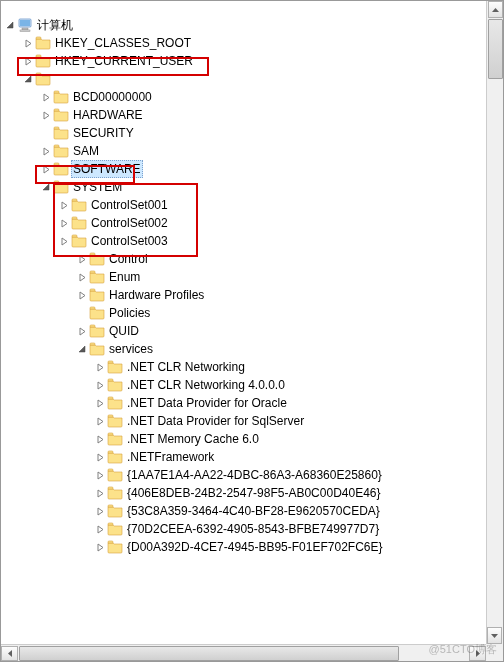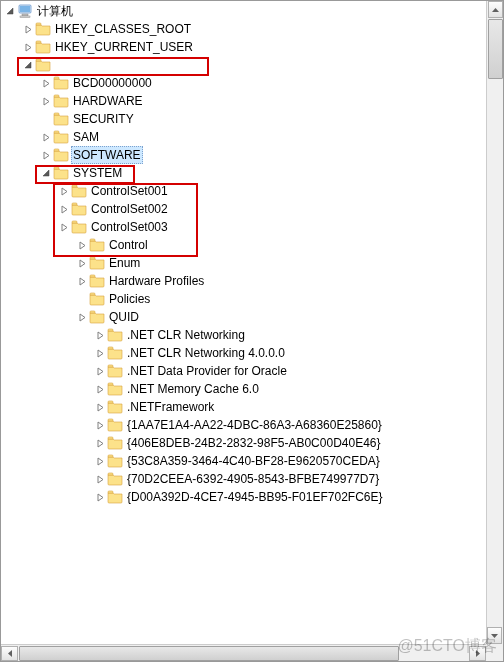--- a/index.html
+++ b/index.html
@@ -11,21 +11,21 @@
     width: 504px;
     height: 662px;
     overflow: hidden;
     position: relative;
     border: 1px solid #999;
   }
   .tree-container {
     width: 100%;
     height: 100%;
     overflow: hidden;
-    padding: 1px 0 0 2px;
+    padding: 15px 0 0 2px;
   }
   .tree-row {
     display: flex;
     align-items: center;
     height: 18px;
     line-height: 18px;
     white-space: nowrap;
     cursor: default;
     position: relative;
   }
@@ -104,21 +104,21 @@
   .scrollbar-h .thumb {
     position: absolute;
     top: 1px; height: 15px;
     background: linear-gradient(#e8e8e8, #d0d0d0);
     border: 1px solid #a0a0a0;
     border-radius: 1px;
   }
   .watermark {
     position: absolute;
     right: 6px; bottom: 4px;
-    font-size: 16px;
+    font-size: 11px;
     color: rgba(0,0,0,0.25);
     z-index: 20;
     pointer-events: none;
   }
   .corner {
     position: absolute;
     right: 0; bottom: 0;
     width: 17px; height: 17px;
     background: #f0f0f0;
   }
@@ -384,20 +384,35 @@
       </span>
       <span class="icon">
         <svg width="16" height="14" viewBox="0 0 16 14">
           <path d="M1 3 L6 3 L7 4 L15 4 L15 12 Q15 13 14 13 L2 13 Q1 13 1 12 Z" fill="#fce28a" stroke="#d6a23e" stroke-width="0.6"></path>
           <path d="M1 3 L1 2 Q1 1 2 1 L5 1 Q6 1 6 2 L6 3 Z" fill="#fce28a" stroke="#d6a23e" stroke-width="0.6"></path>
         </svg>
       </span>
       <span class="label">QUID</span>
     </div>
     <div class="tree-row">
+      <span class="indent" style="width:72px"></span>
+      <span class="expander">
+        <svg width="9" height="9">
+          <path d="M7 1 L7 7 L1 7 Z" fill="#595959" stroke="#404040" stroke-width="0.5"></path>
+        </svg>
+      </span>
+      <span class="icon">
+        <svg width="16" height="14" viewBox="0 0 16 14">
+          <path d="M1 3 L6 3 L7 4 L15 4 L15 12 Q15 13 14 13 L2 13 Q1 13 1 12 Z" fill="#fce28a" stroke="#d6a23e" stroke-width="0.6"></path>
+          <path d="M1 3 L1 2 Q1 1 2 1 L5 1 Q6 1 6 2 L6 3 Z" fill="#fce28a" stroke="#d6a23e" stroke-width="0.6"></path>
+        </svg>
+      </span>
+      <span class="label">services</span>
+    </div>
+    <div class="tree-row">
       <span class="indent" style="width:90px"></span>
       <span class="expander">
         <svg width="9" height="9">
           <path d="M2 1 L7 4.5 L2 8 Z" fill="#fff" stroke="#808080" stroke-width="1"></path>
         </svg>
       </span>
       <span class="icon">
         <svg width="16" height="14" viewBox="0 0 16 14">
           <path d="M1 3 L6 3 L7 4 L15 4 L15 12 Q15 13 14 13 L2 13 Q1 13 1 12 Z" fill="#fce28a" stroke="#d6a23e" stroke-width="0.6"></path>
           <path d="M1 3 L1 2 Q1 1 2 1 L5 1 Q6 1 6 2 L6 3 Z" fill="#fce28a" stroke="#d6a23e" stroke-width="0.6"></path>
@@ -441,20 +456,35 @@
         <svg width="9" height="9">
           <path d="M2 1 L7 4.5 L2 8 Z" fill="#fff" stroke="#808080" stroke-width="1"></path>
         </svg>
       </span>
       <span class="icon">
         <svg width="16" height="14" viewBox="0 0 16 14">
           <path d="M1 3 L6 3 L7 4 L15 4 L15 12 Q15 13 14 13 L2 13 Q1 13 1 12 Z" fill="#fce28a" stroke="#d6a23e" stroke-width="0.6"></path>
           <path d="M1 3 L1 2 Q1 1 2 1 L5 1 Q6 1 6 2 L6 3 Z" fill="#fce28a" stroke="#d6a23e" stroke-width="0.6"></path>
         </svg>
       </span>
+      <span class="label">.NET Data Provider for SqlServer</span>
+    </div>
+    <div class="tree-row">
+      <span class="indent" style="width:90px"></span>
+      <span class="expander">
+        <svg width="9" height="9">
+          <path d="M2 1 L7 4.5 L2 8 Z" fill="#fff" stroke="#808080" stroke-width="1"></path>
+        </svg>
+      </span>
+      <span class="icon">
+        <svg width="16" height="14" viewBox="0 0 16 14">
+          <path d="M1 3 L6 3 L7 4 L15 4 L15 12 Q15 13 14 13 L2 13 Q1 13 1 12 Z" fill="#fce28a" stroke="#d6a23e" stroke-width="0.6"></path>
+          <path d="M1 3 L1 2 Q1 1 2 1 L5 1 Q6 1 6 2 L6 3 Z" fill="#fce28a" stroke="#d6a23e" stroke-width="0.6"></path>
+        </svg>
+      </span>
       <span class="label">.NET Memory Cache 6.0</span>
     </div>
     <div class="tree-row">
       <span class="indent" style="width:90px"></span>
       <span class="expander">
         <svg width="9" height="9">
           <path d="M2 1 L7 4.5 L2 8 Z" fill="#fff" stroke="#808080" stroke-width="1"></path>
         </svg>
       </span>
       <span class="icon">
@@ -486,21 +516,21 @@
         <svg width="9" height="9">
           <path d="M2 1 L7 4.5 L2 8 Z" fill="#fff" stroke="#808080" stroke-width="1"></path>
         </svg>
       </span>
       <span class="icon">
         <svg width="16" height="14" viewBox="0 0 16 14">
           <path d="M1 3 L6 3 L7 4 L15 4 L15 12 Q15 13 14 13 L2 13 Q1 13 1 12 Z" fill="#fce28a" stroke="#d6a23e" stroke-width="0.6"></path>
           <path d="M1 3 L1 2 Q1 1 2 1 L5 1 Q6 1 6 2 L6 3 Z" fill="#fce28a" stroke="#d6a23e" stroke-width="0.6"></path>
         </svg>
       </span>
-      <span class="label">{406E8DEB-24B2-2832-98F5-AB0C00D40E46}</span>
+      <span class="label">{406E8DEB-24B2-2547-98F5-AB0C00D40E46}</span>
     </div>
     <div class="tree-row">
       <span class="indent" style="width:90px"></span>
       <span class="expander">
         <svg width="9" height="9">
           <path d="M2 1 L7 4.5 L2 8 Z" fill="#fff" stroke="#808080" stroke-width="1"></path>
         </svg>
       </span>
       <span class="icon">
         <svg width="16" height="14" viewBox="0 0 16 14">

